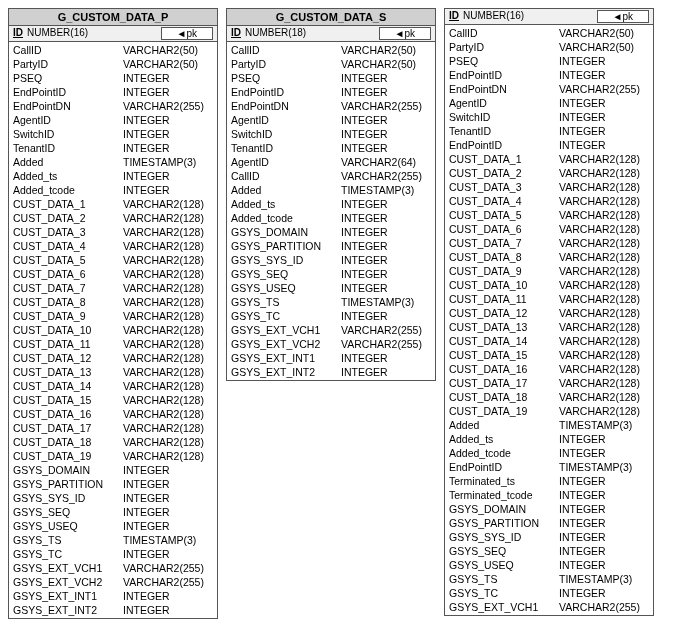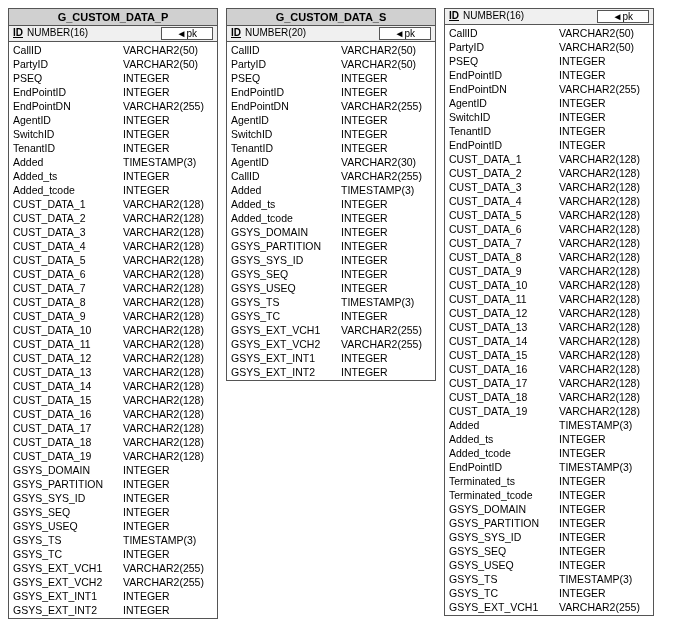--- a/index.html
+++ b/index.html
@@ -242,21 +242,21 @@
           <span class="row-name">GSYS_EXT_INT2</span>
           <span class="row-type">INTEGER</span>
         </div>
       </div>
     </div>
     <div class="db-table">
       <div class="db-table-header">G_CUSTOM_DATA_S</div>
       <div class="db-table-subheader">
         <div class="subheader-left">
           <span class="col-id">ID</span>
-          <span class="col-type">NUMBER(20)</span>
+          <span class="col-type">NUMBER(18)</span>
         </div>
         <span class="pk-badge">◄pk</span>
       </div>
       <div class="db-table-rows">
         <div class="db-row">
           <span class="row-name">CallID</span>
           <span class="row-type">VARCHAR2(50)</span>
         </div>
         <div class="db-row">
           <span class="row-name">PartyID</span>
@@ -281,21 +281,21 @@
         <div class="db-row">
           <span class="row-name">SwitchID</span>
           <span class="row-type">INTEGER</span>
         </div>
         <div class="db-row">
           <span class="row-name">TenantID</span>
           <span class="row-type">INTEGER</span>
         </div>
         <div class="db-row">
           <span class="row-name">AgentID</span>
-          <span class="row-type">VARCHAR2(30)</span>
+          <span class="row-type">VARCHAR2(64)</span>
         </div>
         <div class="db-row">
           <span class="row-name">CallID</span>
           <span class="row-type">VARCHAR2(255)</span>
         </div>
         <div class="db-row">
           <span class="row-name">Added</span>
           <span class="row-type">TIMESTAMP(3)</span>
         </div>
         <div class="db-row">

